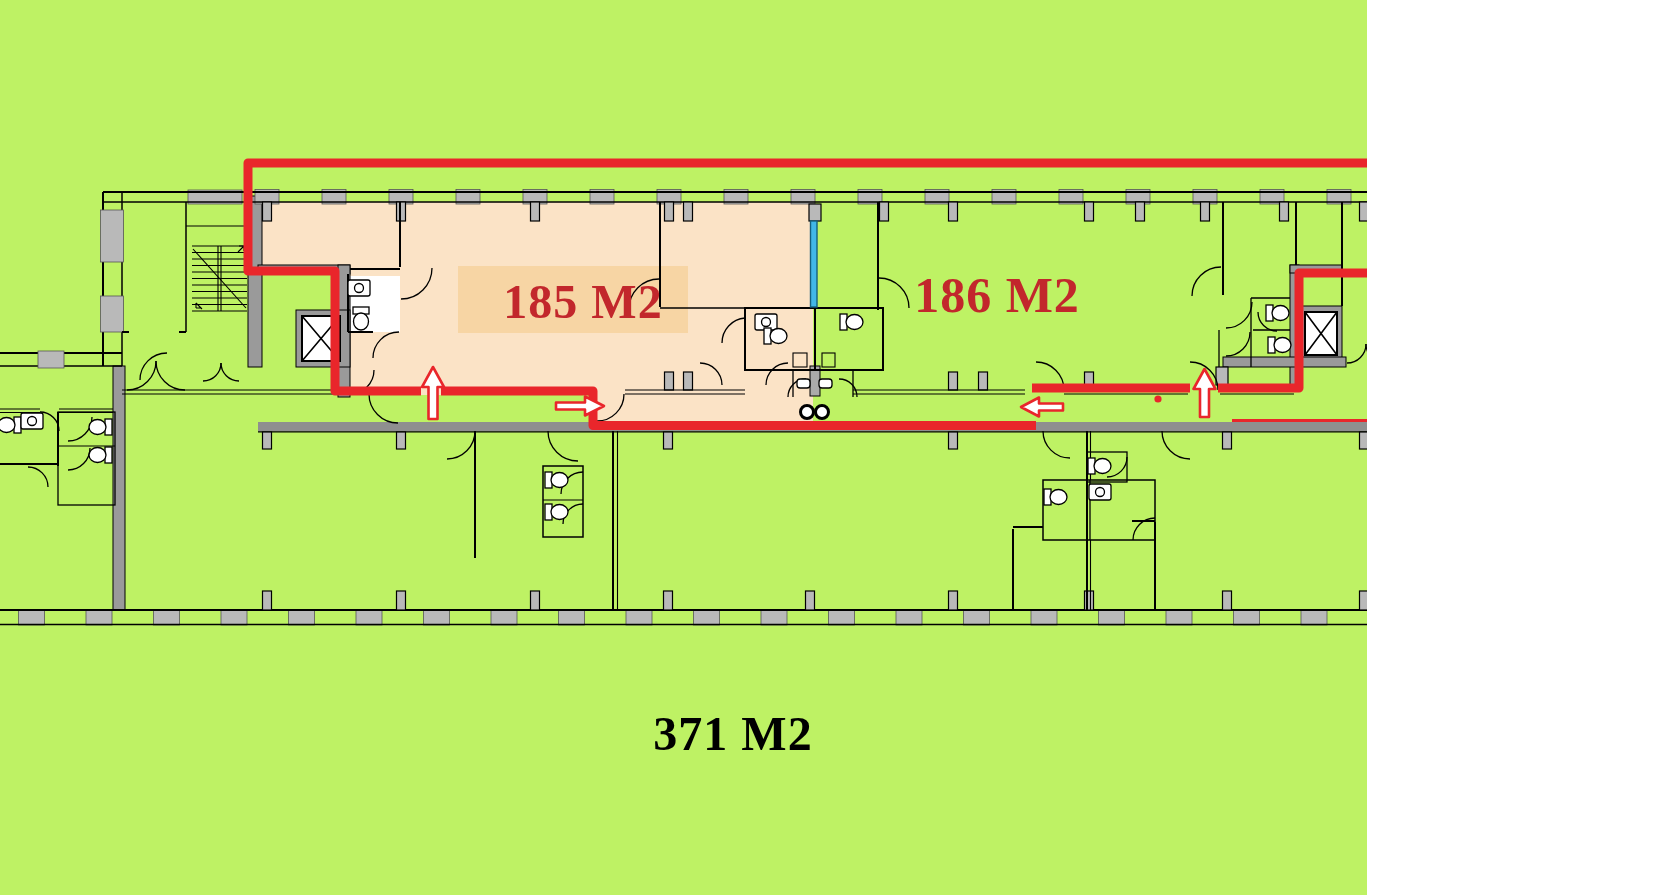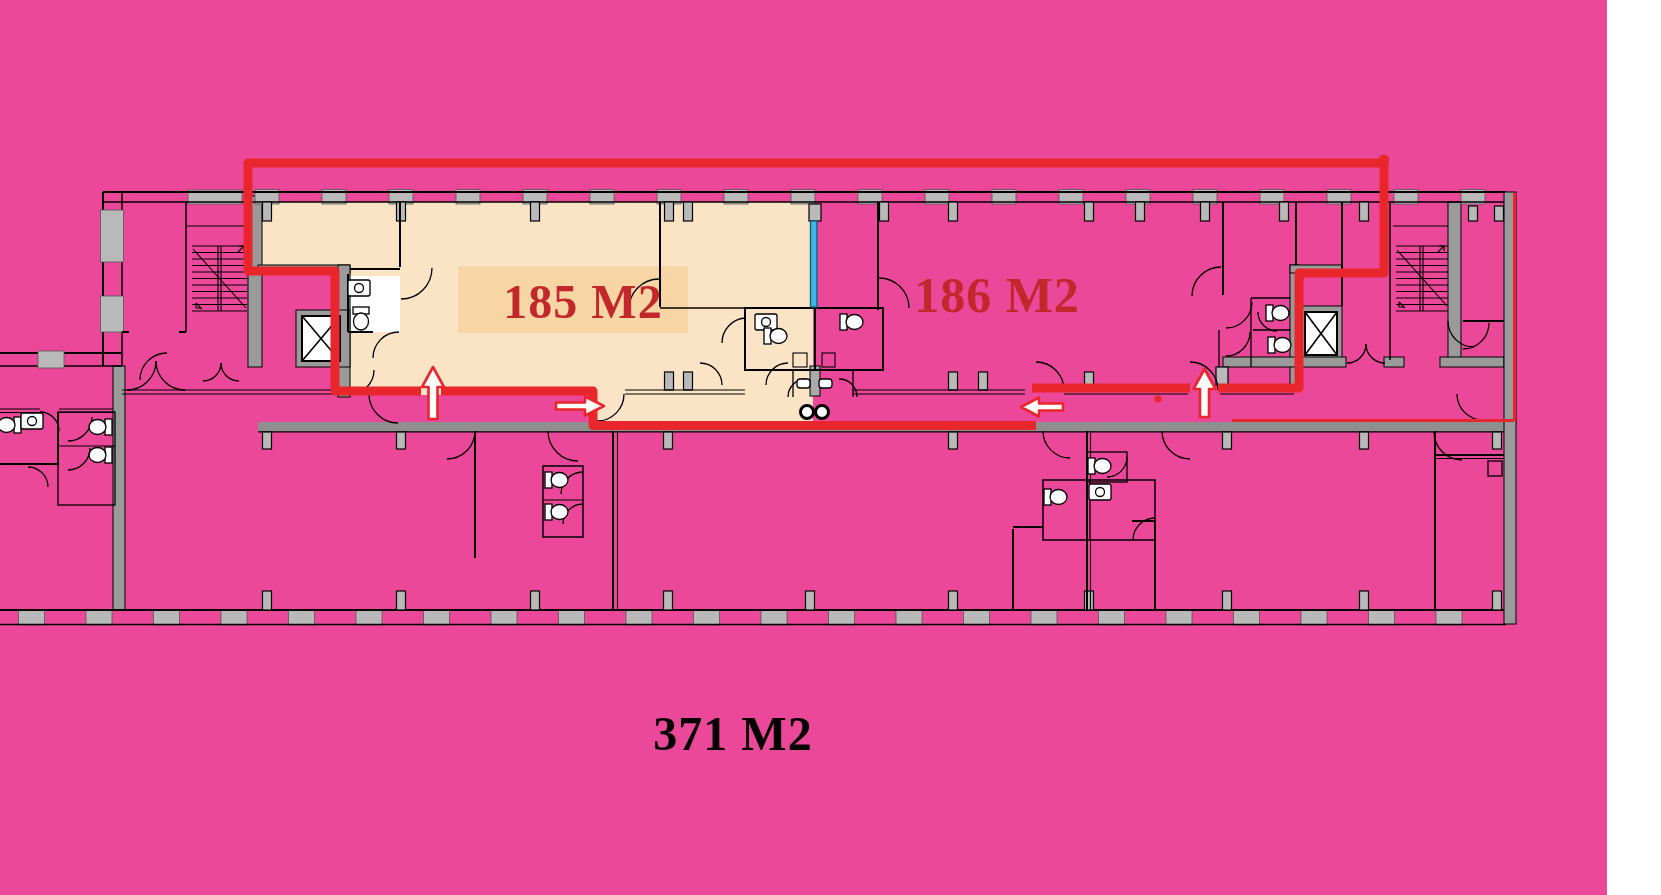--- a/index.html
+++ b/index.html
@@ -1,16 +1,16 @@
 <!DOCTYPE html>
 <html><head>
 <meta charset="utf-8">
 <style>
   html,body{margin:0;padding:0;background:#fff;}
-  .canvas{position:relative;width:1607px;height:895px;background:#ec4899;overflow:hidden;
+  .canvas{position:relative;width:1367px;height:895px;background:#bef264;overflow:hidden;
           font-family:"Liberation Serif",serif;}
   svg{position:absolute;left:0;top:0;}
   .wall{stroke:#000;fill:none;}
   .w2{stroke-width:2;}
   .w15{stroke-width:1.5;}
   .w13{stroke-width:1.3;}
   .thin{stroke-width:1.1;}
   .gray{fill:#9a9a9a;stroke:#000;stroke-width:1;}
   .sill{fill:#b9b9b9;stroke:#555;stroke-width:0.8;}
   .stub{fill:#b9b9b9;stroke:#000;stroke-width:1.2;}

